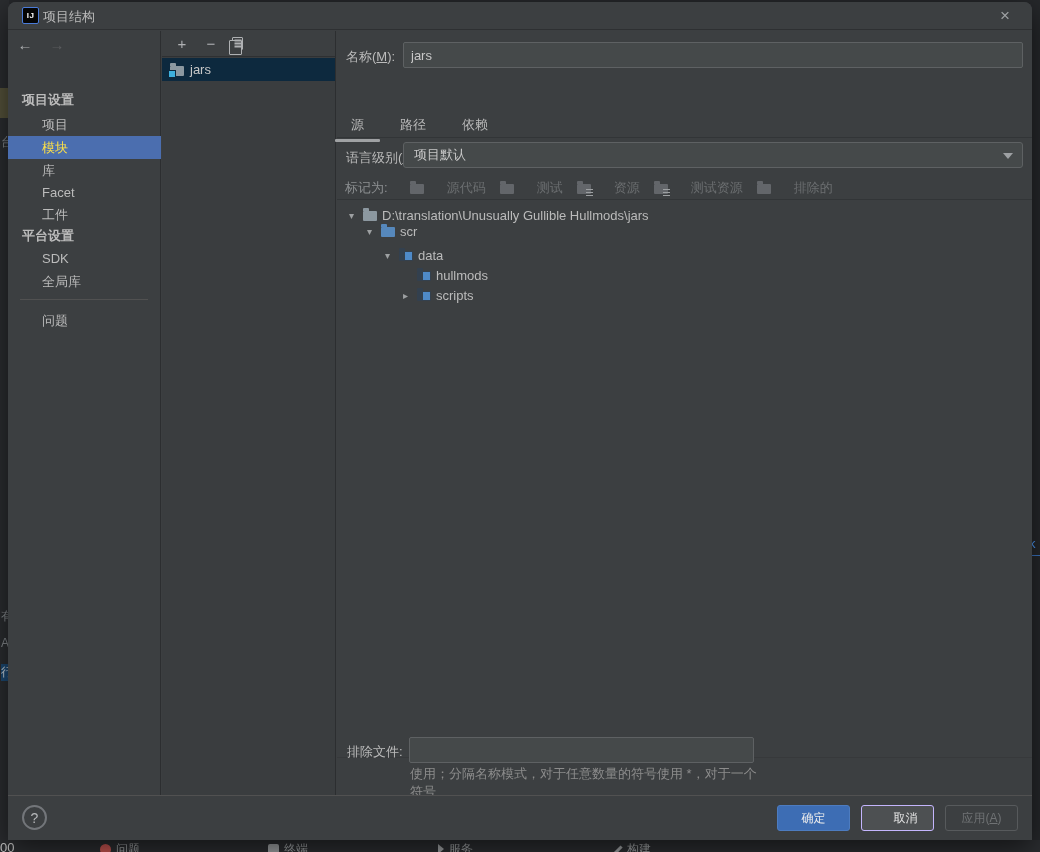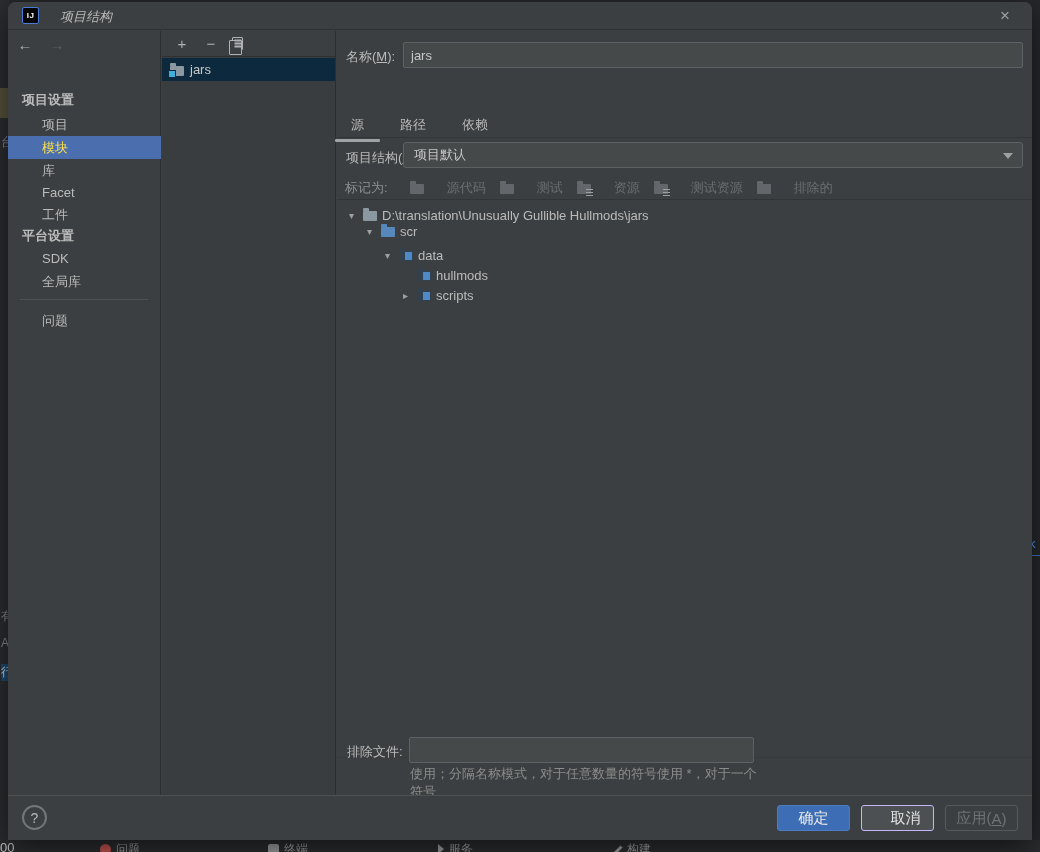--- a/index.html
+++ b/index.html
@@ -26,21 +26,21 @@
   .tb-ico.build { background:transparent; border-bottom:3px solid #9DA0A2; transform:rotate(-45deg); width:10px; height:6px; border-radius:0; }
   .tb-frag00 { position:absolute; left:0; top:0; color:#C8C8C8; font-size:13px; }
 
   
   .dialog { position:absolute; left:8px; top:2px; width:1024px; height:838px;
     background:#3C3F41; border-radius:8px 8px 0 0; box-shadow:0 8px 30px rgba(0,0,0,.6); overflow:hidden; }
   .titlebar { position:absolute; left:0; top:0; width:100%; height:28px; background:#3C3F41; border-bottom:1px solid #2E3032; }
   .app-logo { position:absolute; left:14px; top:5px; width:17px; height:17px; background:#050505;
     border:1px solid #4A7BD8; border-radius:2px; color:#FFFFFF; font-size:8px; font-weight:bold;
     display:flex; align-items:center; justify-content:center; letter-spacing:.5px; }
-  .dlg-title { position:absolute; left:52px; top:6px; color:#BBBBBB;font-style:italic; }
+  .dlg-title { position:absolute; left:35px; top:6px; color:#BBBBBB; }
   .dlg-close { position:absolute; right:16px; top:3px; width:22px; height:22px; color:#9DA0A2;
     font-size:17px; display:flex; align-items:center; justify-content:center; cursor:pointer; }
 
   
   .sidebar { position:absolute; left:0; top:29px; width:153px; height:764px; background:#3C3F41; border-right:1px solid #2C2E30; }
   .nav-arrows { position:absolute; left:8px; top:5px; display:flex; gap:14px; font-size:15px; }
   .nav-arrow { width:18px; text-align:center; color:#AFB1B3; cursor:pointer; }
   .nav-arrow.disabled { color:#5B5D5F; }
   .sb-header { position:absolute; left:14px; font-weight:bold; color:#BBBBBB; }
   .sb-item { position:absolute; left:0; width:153px; height:23px; line-height:23px; padding-left:34px; color:#BBBBBB; cursor:pointer; }
@@ -98,21 +98,21 @@
   .tree-bottom-sep { position:absolute; left:0; top:726px; width:746px; border-top:1px solid #37393B; }
 
   
   .exclude-label { position:absolute; left:10px; top:712px; }
   .exclude-hint { position:absolute; left:73px; top:734px; width:348px; color:#8C8C8C; line-height:18px; }
 
   
   .footer { position:absolute; left:0; bottom:0; width:100%; height:45px; background:#3C3F41; border-top:1px solid #515151; }
   .help-btn { position:absolute; left:14px; top:9px; width:25px; height:25px; border:2px solid #73767A; border-radius:50%;
      color:#B6B8BA; display:flex; align-items:center; justify-content:center; font-size:14px; cursor:pointer; }
-  .btn { position:absolute; top:9px; width:73px; height:26px; border-radius:3px; font-family:inherit; font-size:15px;
+  .btn { position:absolute; top:9px; width:73px; height:26px; border-radius:3px; font-family:inherit; font-size:12px;
      display:flex; align-items:center; justify-content:center; cursor:pointer; }
   .btn.primary { background:#3D6DB4; border:1px solid #4D7CC0; color:#ECECEC; }
   .btn.normal  { background:#4D5052; border:1px solid #c4b5fd; color:#e5e5e5;padding-left:16px; }
   .btn.disabled { background:transparent; border:1px solid #575A5C; color:#6F7274; cursor:default; }
 </style>
 </head>
 <body>
 
 <div class="screen">
 
@@ -188,21 +188,21 @@
       <div class="row-label" style="left:9px; top:17px"><span>名称(</span><span class="u">M</span><span>):</span></div>
       <input class="text-input" style="left: 66px; top: 11px; width: 620px;" type="text" value="jars">
 
       <div class="tabs">
         <div class="tab selected">源</div>
         <div class="tab">路径</div>
         <div class="tab">依赖</div>
       </div>
       <div class="tabs-sep"></div>
 
-      <div class="row-label" style="left:9px; top:118px"><span>项目结构(</span><span class="u">L</span><span>):</span></div>
+      <div class="row-label" style="left:9px; top:118px"><span>语言级别(</span><span class="u">L</span><span>):</span></div>
       <div class="combo">
         <span>项目默认</span>
         <span class="combo-arrow"></span>
       </div>
 
       <div class="markrow">
         <span class="mark-label">标记为:</span>
         <span class="mark-opt">
           <span class="fold dim"></span>
           <span>源代码</span>

